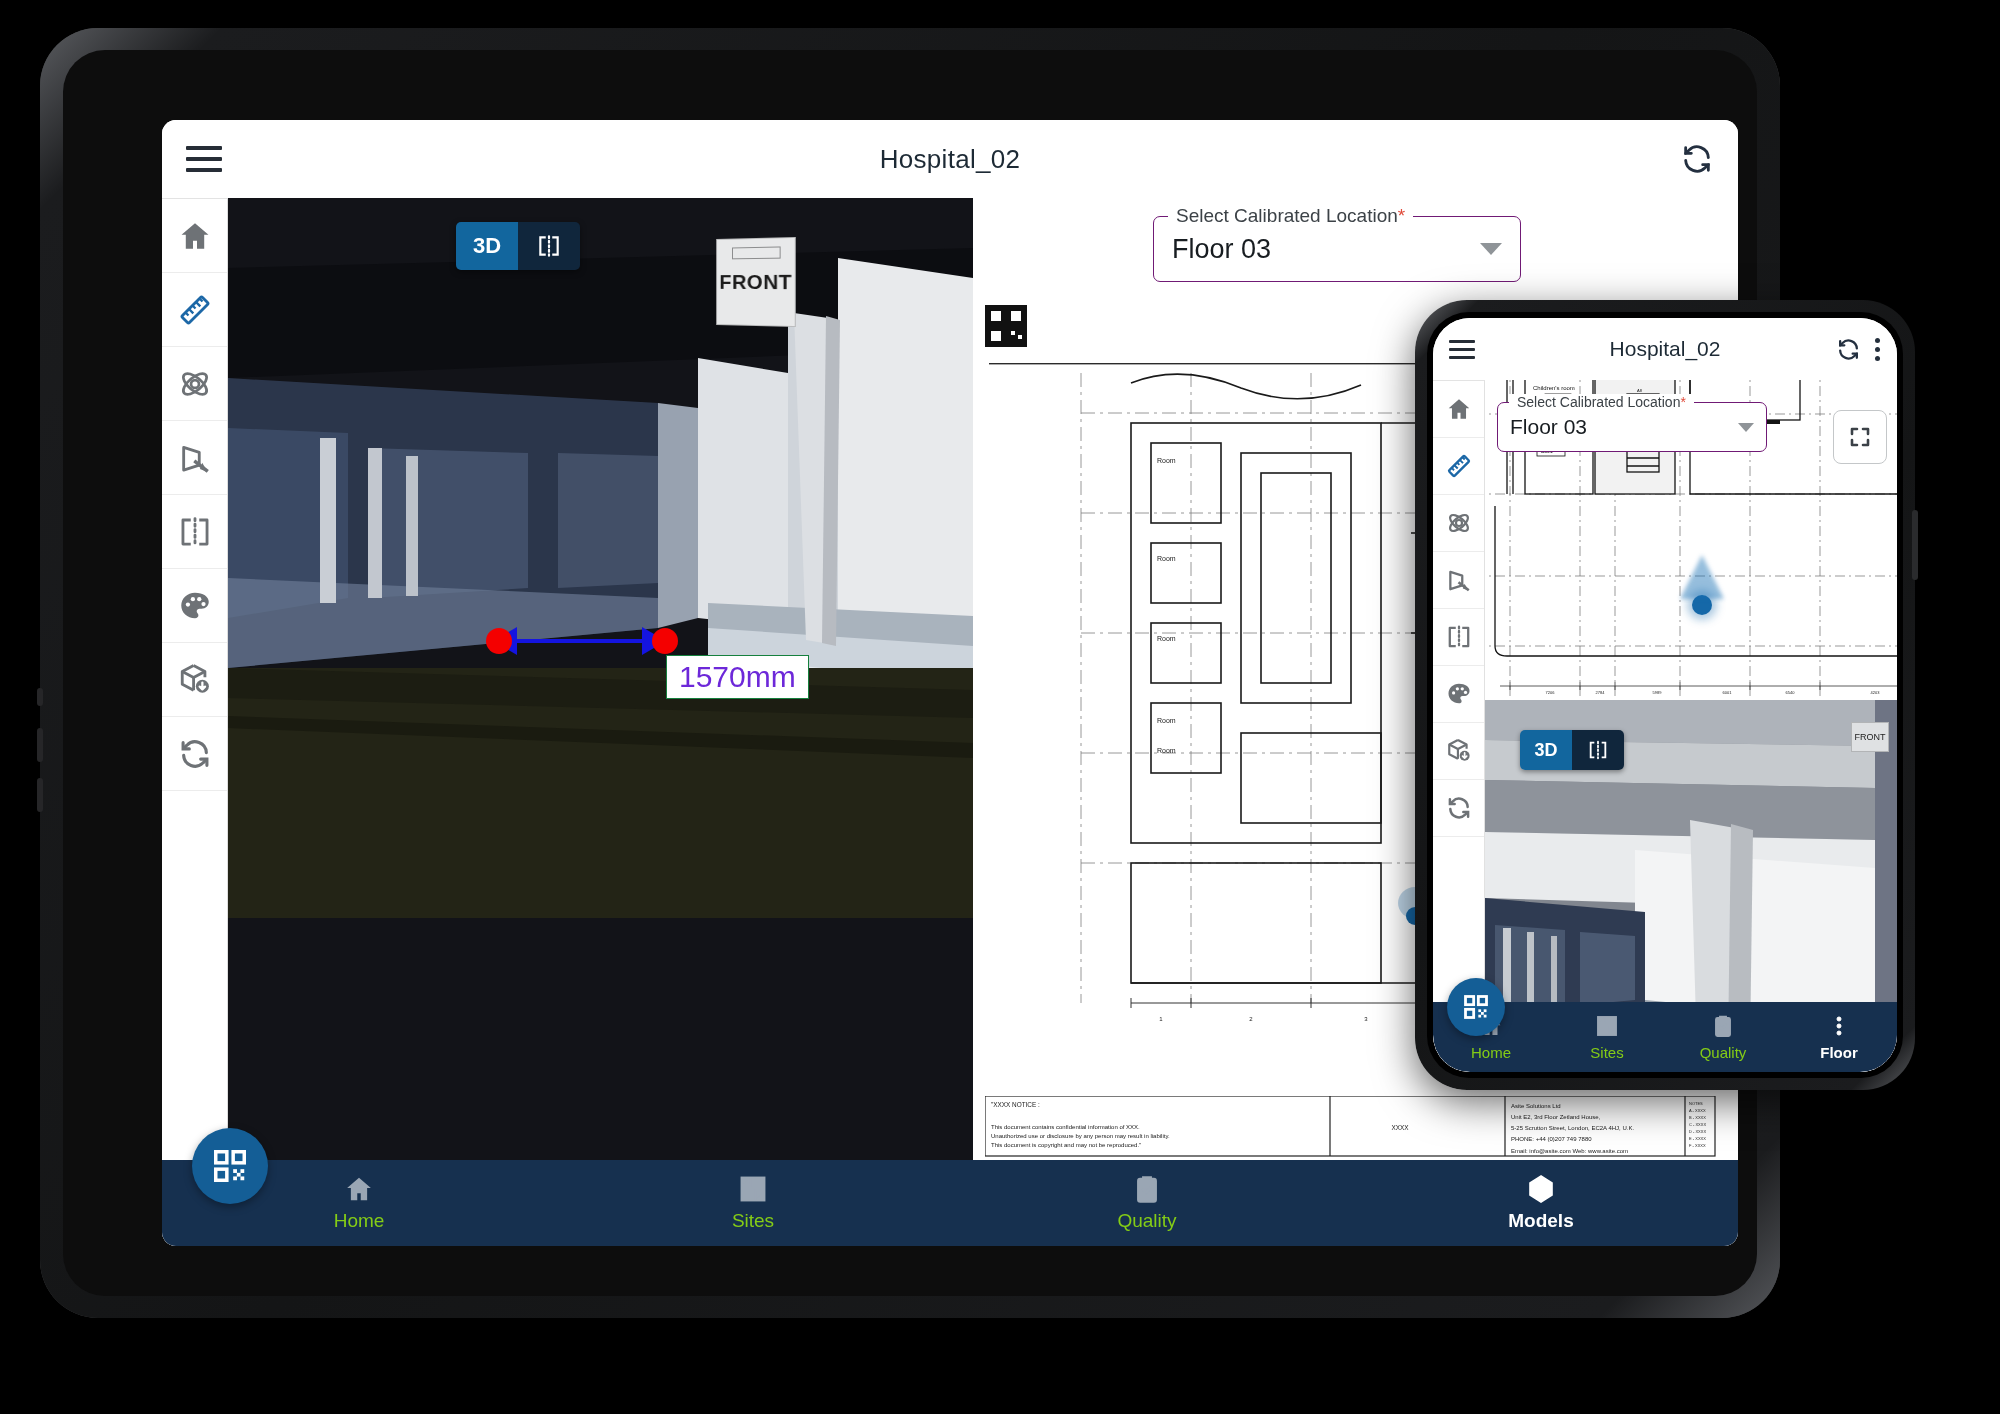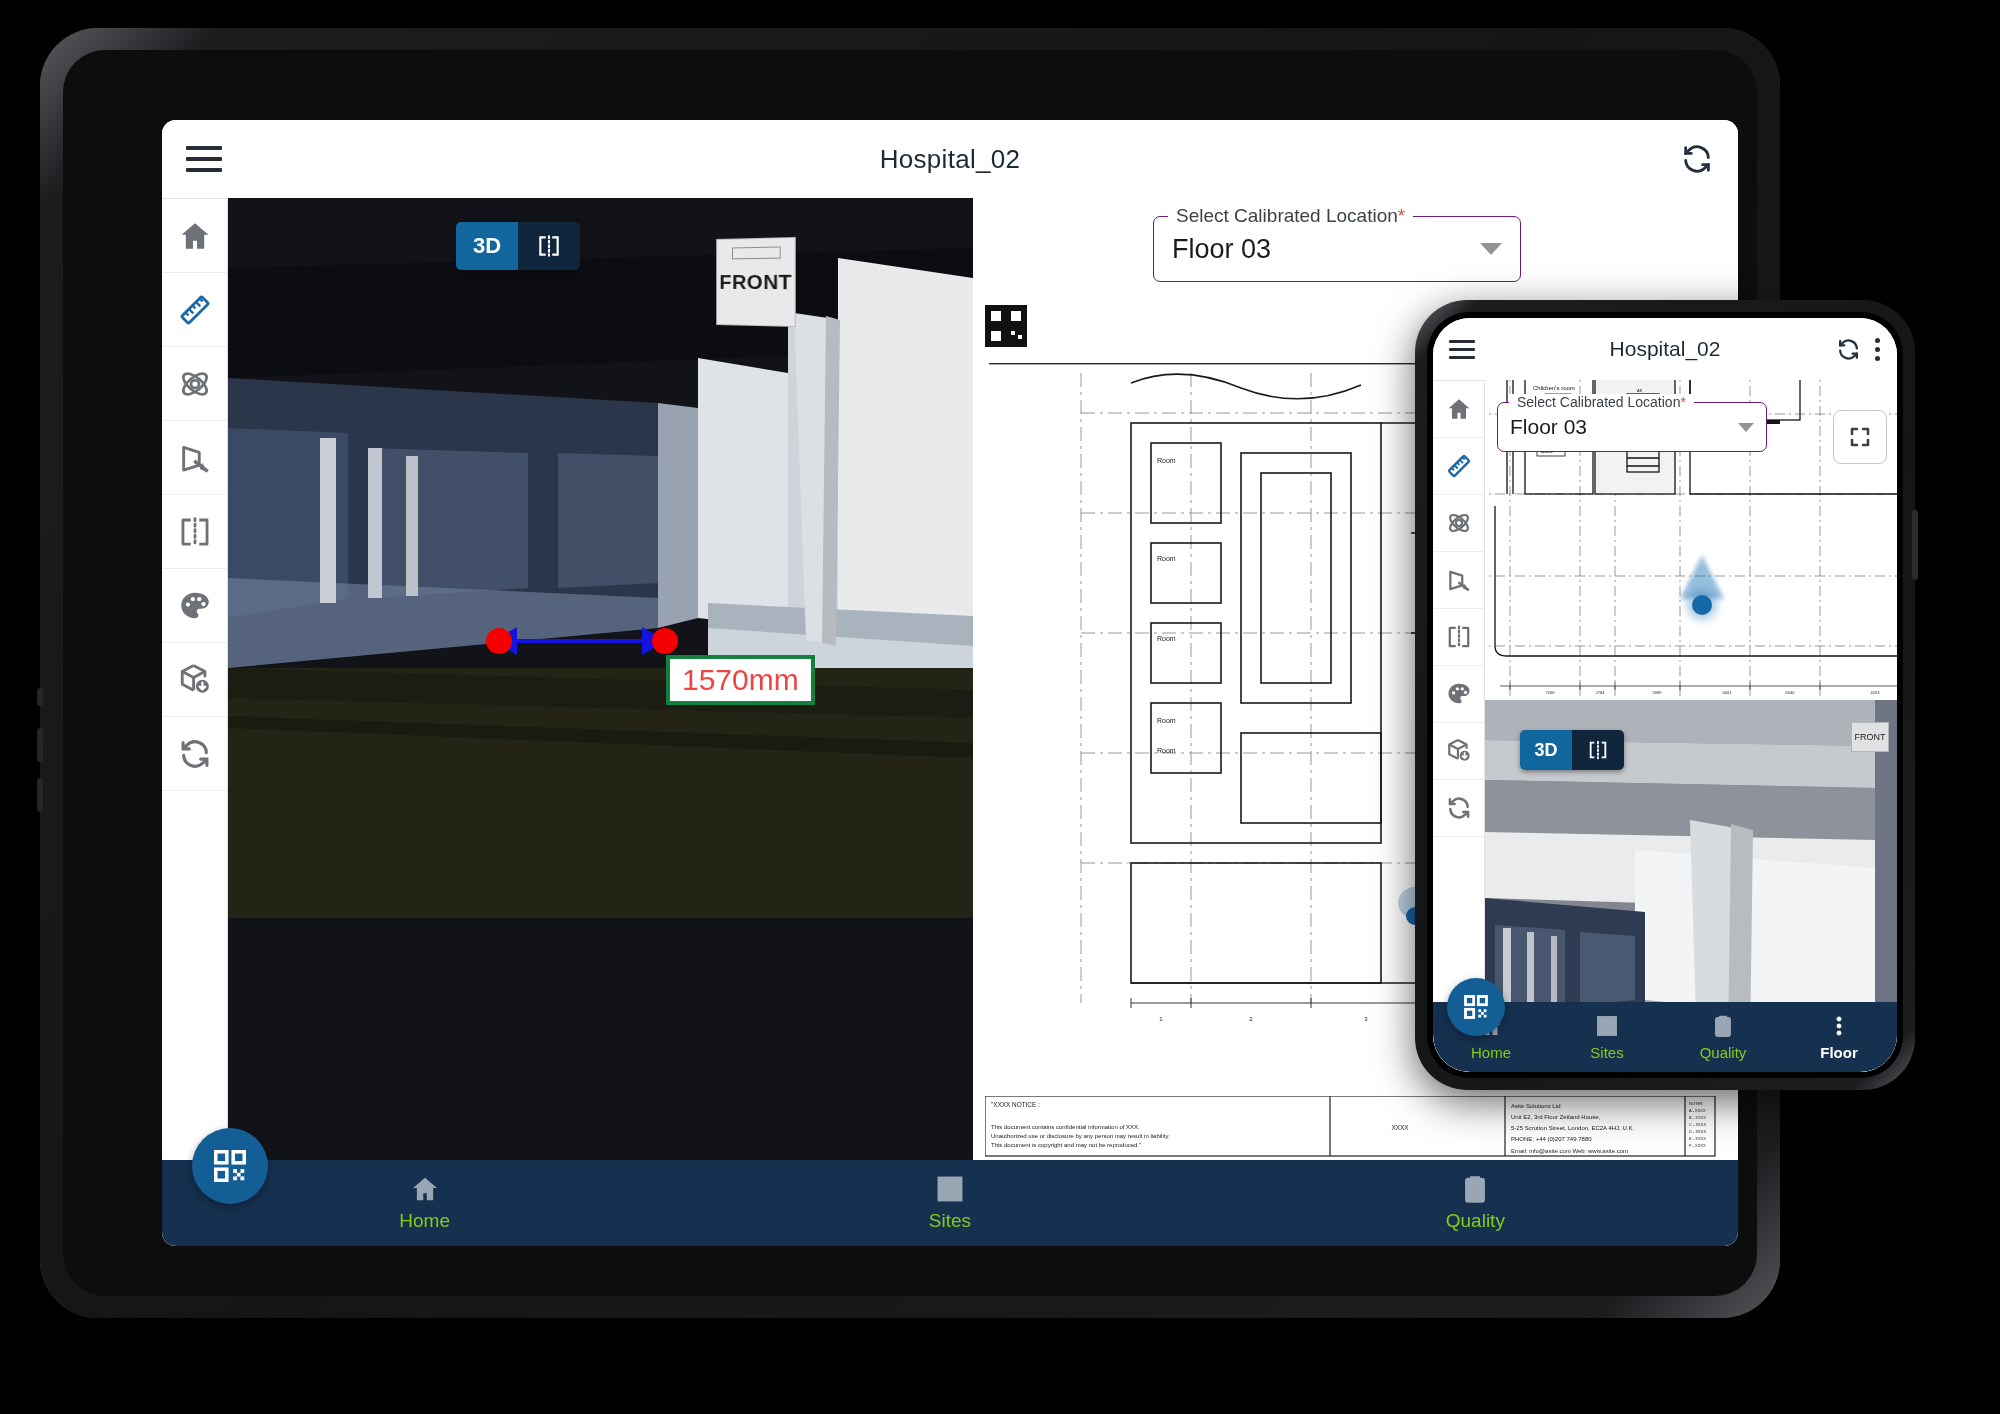--- a/index.html
+++ b/index.html
@@ -74,22 +74,22 @@
   .meas-line{ left:270px; top:441px; width:170px; height:4px; background:#1414e0; }
   .dot{ width:26px; height:26px; border-radius:50%; background:#f40000; }
   .dot-a{ left:258px; top:430px; }
   .dot-b{ left:424px; top:430px; }
   .arrowL{ left:265px; top:429px; width:0;height:0;
     border-top:14px solid transparent;border-bottom:14px solid transparent;
     border-right:24px solid #1414e0; }
   .arrowR{ left:414px; top:429px; width:0;height:0;
     border-top:14px solid transparent;border-bottom:14px solid transparent;
     border-left:24px solid #1414e0; }
-  .meas-label{ left:438px; top:457px; background:#fff; border:4px solid #15803d;
-    color:#ef4444; font-size:30px; padding:4px 12px; }
+  .meas-label{ left:438px; top:457px; background:#fff; border:1px solid #15803d;
+    color:#6d28d9; font-size:30px; padding:4px 12px; }
 
   
   .drawpane{ position:relative; flex:1; background:#fff; overflow:hidden; }
   .loc-field{ position:absolute; left:180px; top:18px; width:368px; z-index:9; }
   .loc-box{ position:relative; border:1px solid #701a75; border-radius:7px;
     height:66px; background:#fff; display:flex; align-items:center; padding:0 18px; }
   .loc-legend{ position:absolute; left:14px; top:-12px; background:#fff;
     padding:0 8px; font-size:19px; color:#3c4247; }
   .loc-legend .req{ color:#e04b3a; }
   .loc-val{ font-size:27px; color:#181d21; }
@@ -460,20 +460,27 @@
           <span>Sites</span>
         </div>
         <div class="nav-item nav-dim">
           <svg viewBox="0 0 24 24" fill="none" stroke-width="1.9">
             <rect x="5" y="4" width="14" height="18" rx="1.5"></rect>
             <path d="M9 4V2.8h6V4"></path>
               <path d="M8.8 12.6l2.4 2.6 4-5" stroke-linecap="round" stroke-linejoin="round"></path>
           </svg>
           <span>Quality</span>
         </div>
+        <div class="nav-item nav-on">
+          <svg viewBox="0 0 24 24" fill="none" stroke-width="1.9">
+            <path d="M12 2 3.5 7.4v9.2L12 22l8.5-5.4V7.4z"></path>
+              <path d="M12 2v9.6M12 11.6 3.5 7.4M12 11.6l8.5-4.2"></path>
+          </svg>
+          <span>Models</span>
+        </div>
       </div>
     </div>
   </div>
 
   <div id="phone">
     <div class="ph-btn" id="ph-b1"></div>
     <div id="phone-inner">
       <div id="phone-screen">
 
         <div class="ph-appbar">

